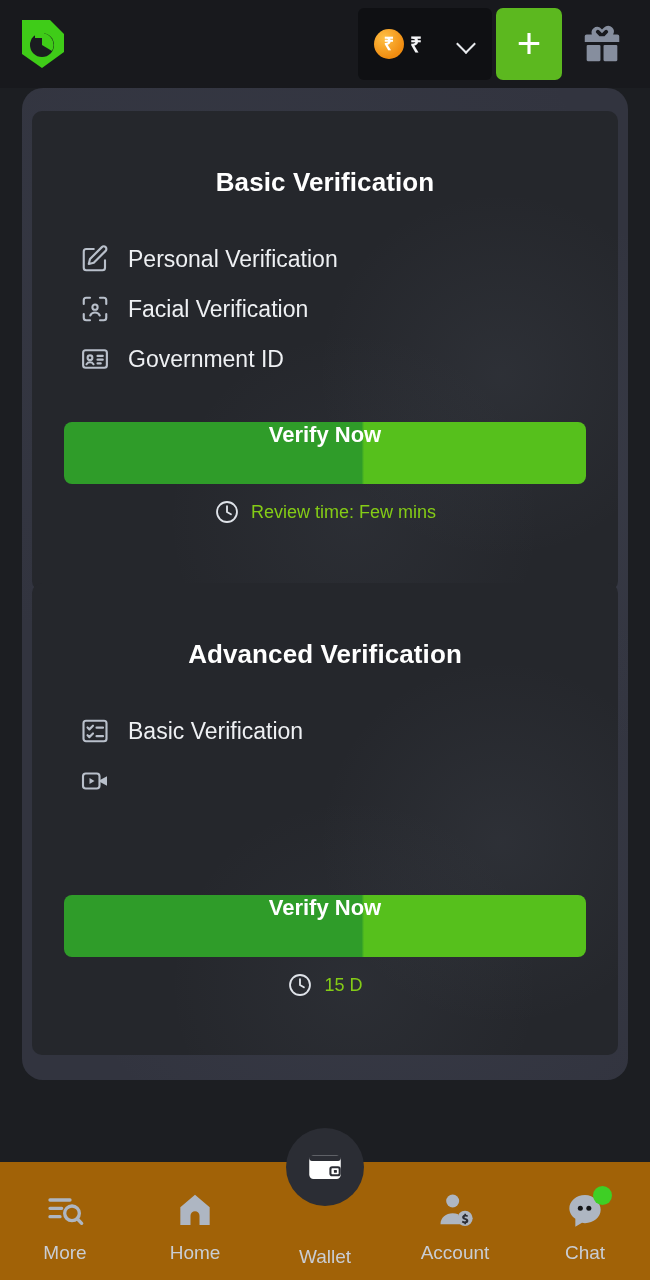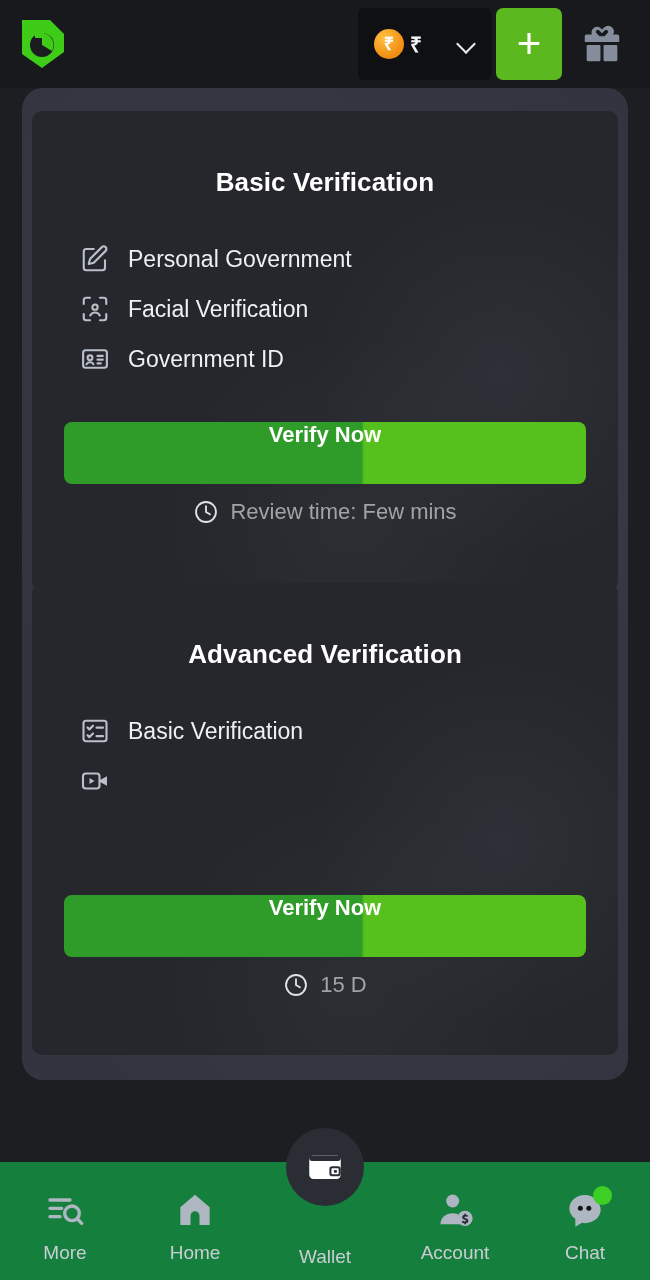--- a/index.html
+++ b/index.html
@@ -94,26 +94,26 @@
   .verify-btn span { color:#ffffff; font-size:22px; font-weight:bold; }
   #btn-basic { top:311px; }
   #btn-adv   { top:312px; }
 
   .meta-row {
     position:absolute; left:0; width:586px;
     display:flex; align-items:center; justify-content:center; gap:11px;
   }
   #meta-basic { top:388px; }
   #meta-adv   { top:389px; }
-  .meta-row span { color:#a3a3a3; font-size:22px; }
+  .meta-row span { color:#84cc16; font-size:18px; }
 
   
   .bottomnav {
     position:absolute; left:0; bottom:0; width:650px; height:118px;
-    background:#15803d;
+    background:#a16207;
   }
   .nav-items { display:flex; height:118px; }
   .nav-item {
     flex:1; display:flex; flex-direction:column; align-items:center;
     justify-content:flex-start; padding-top:28px; cursor:pointer; position:relative;
   }
   .nav-label { color:#c9cdd4; font-size:19px; margin-top:12px; }
   .nav-ico { width:40px; height:40px; display:block; }
   .wallet-fab {
     position:absolute; left:50%; top:-34px; transform:translateX(-50%);
@@ -172,21 +172,21 @@
 
       <div class="card-title">Basic Verification</div>
 
       <div class="feature-list">
 
         <div class="feature">
           <svg class="ficon" viewBox="0 0 24 24" fill="none" stroke="#b9c0cb" stroke-width="1.7" stroke-linecap="round" stroke-linejoin="round">
             <path d="M20 13v6a2 2 0 0 1-2 2H5a2 2 0 0 1-2-2V6a2 2 0 0 1 2-2h6"></path>
             <path d="M17.5 2.5a2.1 2.1 0 0 1 3 3L11 15l-4 1 1-4z"></path>
           </svg>
-          <div class="feature-label">Personal Government</div>
+          <div class="feature-label">Personal Verification</div>
         </div>
 
         <div class="feature">
           <svg class="ficon" viewBox="0 0 24 24" fill="none" stroke="#b9c0cb" stroke-width="1.7" stroke-linecap="round" stroke-linejoin="round">
             <path d="M3 8V5a2 2 0 0 1 2-2h3"></path>
               <path d="M16 3h3a2 2 0 0 1 2 2v3"></path>
             <path d="M21 16v3a2 2 0 0 1-2 2h-3"></path>
               <path d="M8 21H5a2 2 0 0 1-2-2v-3"></path>
             <circle cx="12" cy="10.5" r="2.1"></circle>
             <path d="M8.2 17.2a4.2 4.2 0 0 1 7.6 0"></path>

